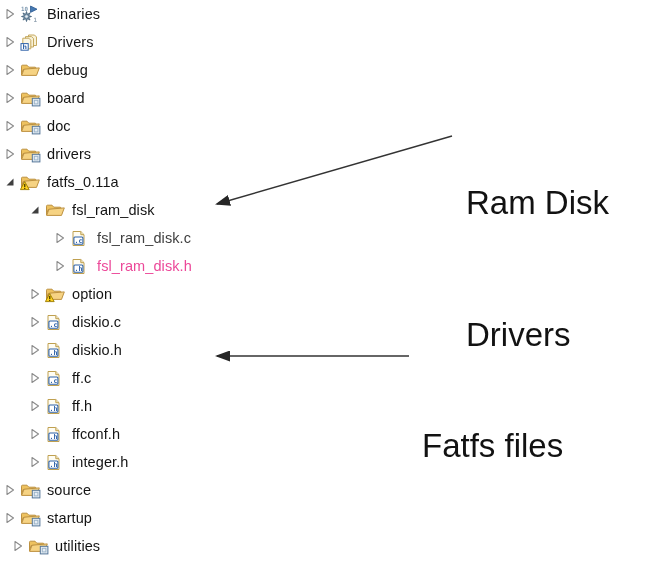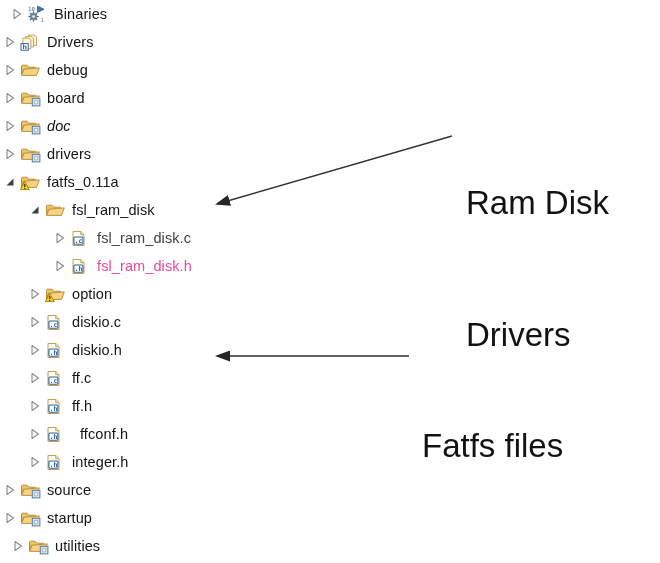--- a/index.html
+++ b/index.html
@@ -39,21 +39,21 @@
     position:absolute;left:0;top:0;width:660px;height:563px;
     pointer-events:none;
   }
 </style>
 </head>
 <body>
 
 <div class="stage">
 
   <div class="tree" id="tree">
-      <div class="row" style="padding-left: 10px;">
+      <div class="row" style="padding-left: 3px;">
     <span class="twisty">
           <svg viewBox="0 0 12 12" width="12" height="12">
       <polygon points="3,1.5 9.5,6 3,10.5" fill="#ffffff" stroke="#8b8b8b" stroke-width="1.1" stroke-linejoin="round"></polygon>
           </svg>
         </span>
     <span class="icon">
           <svg viewBox="0 0 19 18" width="19" height="18">
     <text x="1" y="6.3" font-size="5.8" font-weight="bold" fill="#7d98b0" font-family="'DejaVu Sans Mono', monospace">10</text>
     <polygon points="10.5,1 17,4.2 10.5,7.4" fill="#4579b2" stroke="#2c5b92" stroke-width="0.8"></polygon>
     <polygon points="11.5,11.5 8.63,12.38 10.04,15.04 7.38,13.63 6.5,16.5 5.62,13.63 2.96,15.04 4.37,12.38 1.5,11.5 4.37,10.62 2.96,7.96 5.62,9.37 6.5,6.5 7.38,9.37 10.04,7.96 8.63,10.62" fill="#7e98ae" stroke="#3f5d76" stroke-width="0.8"></polygon>
@@ -103,21 +103,21 @@
     <span class="icon">
           <svg viewBox="0 0 21 17" width="21" height="17">
     <path d="M1.5 13 V4.2 Q1.5 3.2 2.5 3.2 H7 L8.8 5.2 H15 Q16 5.2 16 6.2 V7.6 H3 Z" fill="#eec25f" stroke="#bd9140" stroke-width="1" stroke-linejoin="round"></path>
     <path d="M1.6 13.4 L4.1 7.2 L19.3 5.9 L16.5 13.4 Z" fill="#f6d383" stroke="#bd9140" stroke-width="1" stroke-linejoin="round"></path>
             <rect x="12.3" y="8.3" width="7.6" height="7.6" fill="#e7eef5" stroke="#55779a" stroke-width="1"></rect>
           <rect x="14.3" y="10.3" width="3.6" height="3.6" fill="none" stroke="#9db4c8" stroke-width="1"></rect>
           </svg>
         </span>
     <span class="label" style="color: rgb(20, 20, 20);">board</span>
   </div>
-      <div class="row" style="padding-left: 3px; font-style: italic;">
+      <div class="row" style="padding-left: 3px;">
     <span class="twisty">
           <svg viewBox="0 0 12 12" width="12" height="12">
       <polygon points="3,1.5 9.5,6 3,10.5" fill="#ffffff" stroke="#8b8b8b" stroke-width="1.1" stroke-linejoin="round"></polygon>
           </svg>
         </span>
     <span class="icon">
           <svg viewBox="0 0 21 17" width="21" height="17">
     <path d="M1.5 13 V4.2 Q1.5 3.2 2.5 3.2 H7 L8.8 5.2 H15 Q16 5.2 16 6.2 V7.6 H3 Z" fill="#eec25f" stroke="#bd9140" stroke-width="1" stroke-linejoin="round"></path>
     <path d="M1.6 13.4 L4.1 7.2 L19.3 5.9 L16.5 13.4 Z" fill="#f6d383" stroke="#bd9140" stroke-width="1" stroke-linejoin="round"></path>
             <rect x="12.3" y="8.3" width="7.6" height="7.6" fill="#e7eef5" stroke="#55779a" stroke-width="1"></rect>
@@ -293,21 +293,21 @@
           </svg>
         </span>
     <span class="icon">
           <svg viewBox="0 0 17 17" width="17" height="17">
     <path d="M3 1.5 H10.8 L14 4.7 V15.5 H3 Z" fill="#fffdf2" stroke="#bfa050" stroke-width="1"></path>
     <path d="M10.8 1.5 V4.7 H14" fill="#efe5c2" stroke="#bfa050" stroke-width="1"></path>
     <rect x="3.9" y="7" width="9" height="7.2" rx="1" fill="#ffffff" stroke="#2e62a8" stroke-width="1.1"></rect>
     <text x="8.4" y="12.7" text-anchor="middle" font-size="6.6" font-weight="bold" fill="#2e62a8" font-family="'DejaVu Sans Mono', monospace">.h</text>
   </svg>
         </span>
-    <span class="label" style="color: rgb(20, 20, 20); margin-left: 8px;">ffconf.h</span>
+    <span class="label" style="color: rgb(20, 20, 20);">ffconf.h</span>
   </div>
       <div class="row" style="padding-left: 28px;">
     <span class="twisty">
           <svg viewBox="0 0 12 12" width="12" height="12">
       <polygon points="3,1.5 9.5,6 3,10.5" fill="#ffffff" stroke="#8b8b8b" stroke-width="1.1" stroke-linejoin="round"></polygon>
           </svg>
         </span>
     <span class="icon">
           <svg viewBox="0 0 17 17" width="17" height="17">
     <path d="M3 1.5 H10.8 L14 4.7 V15.5 H3 Z" fill="#fffdf2" stroke="#bfa050" stroke-width="1"></path>

